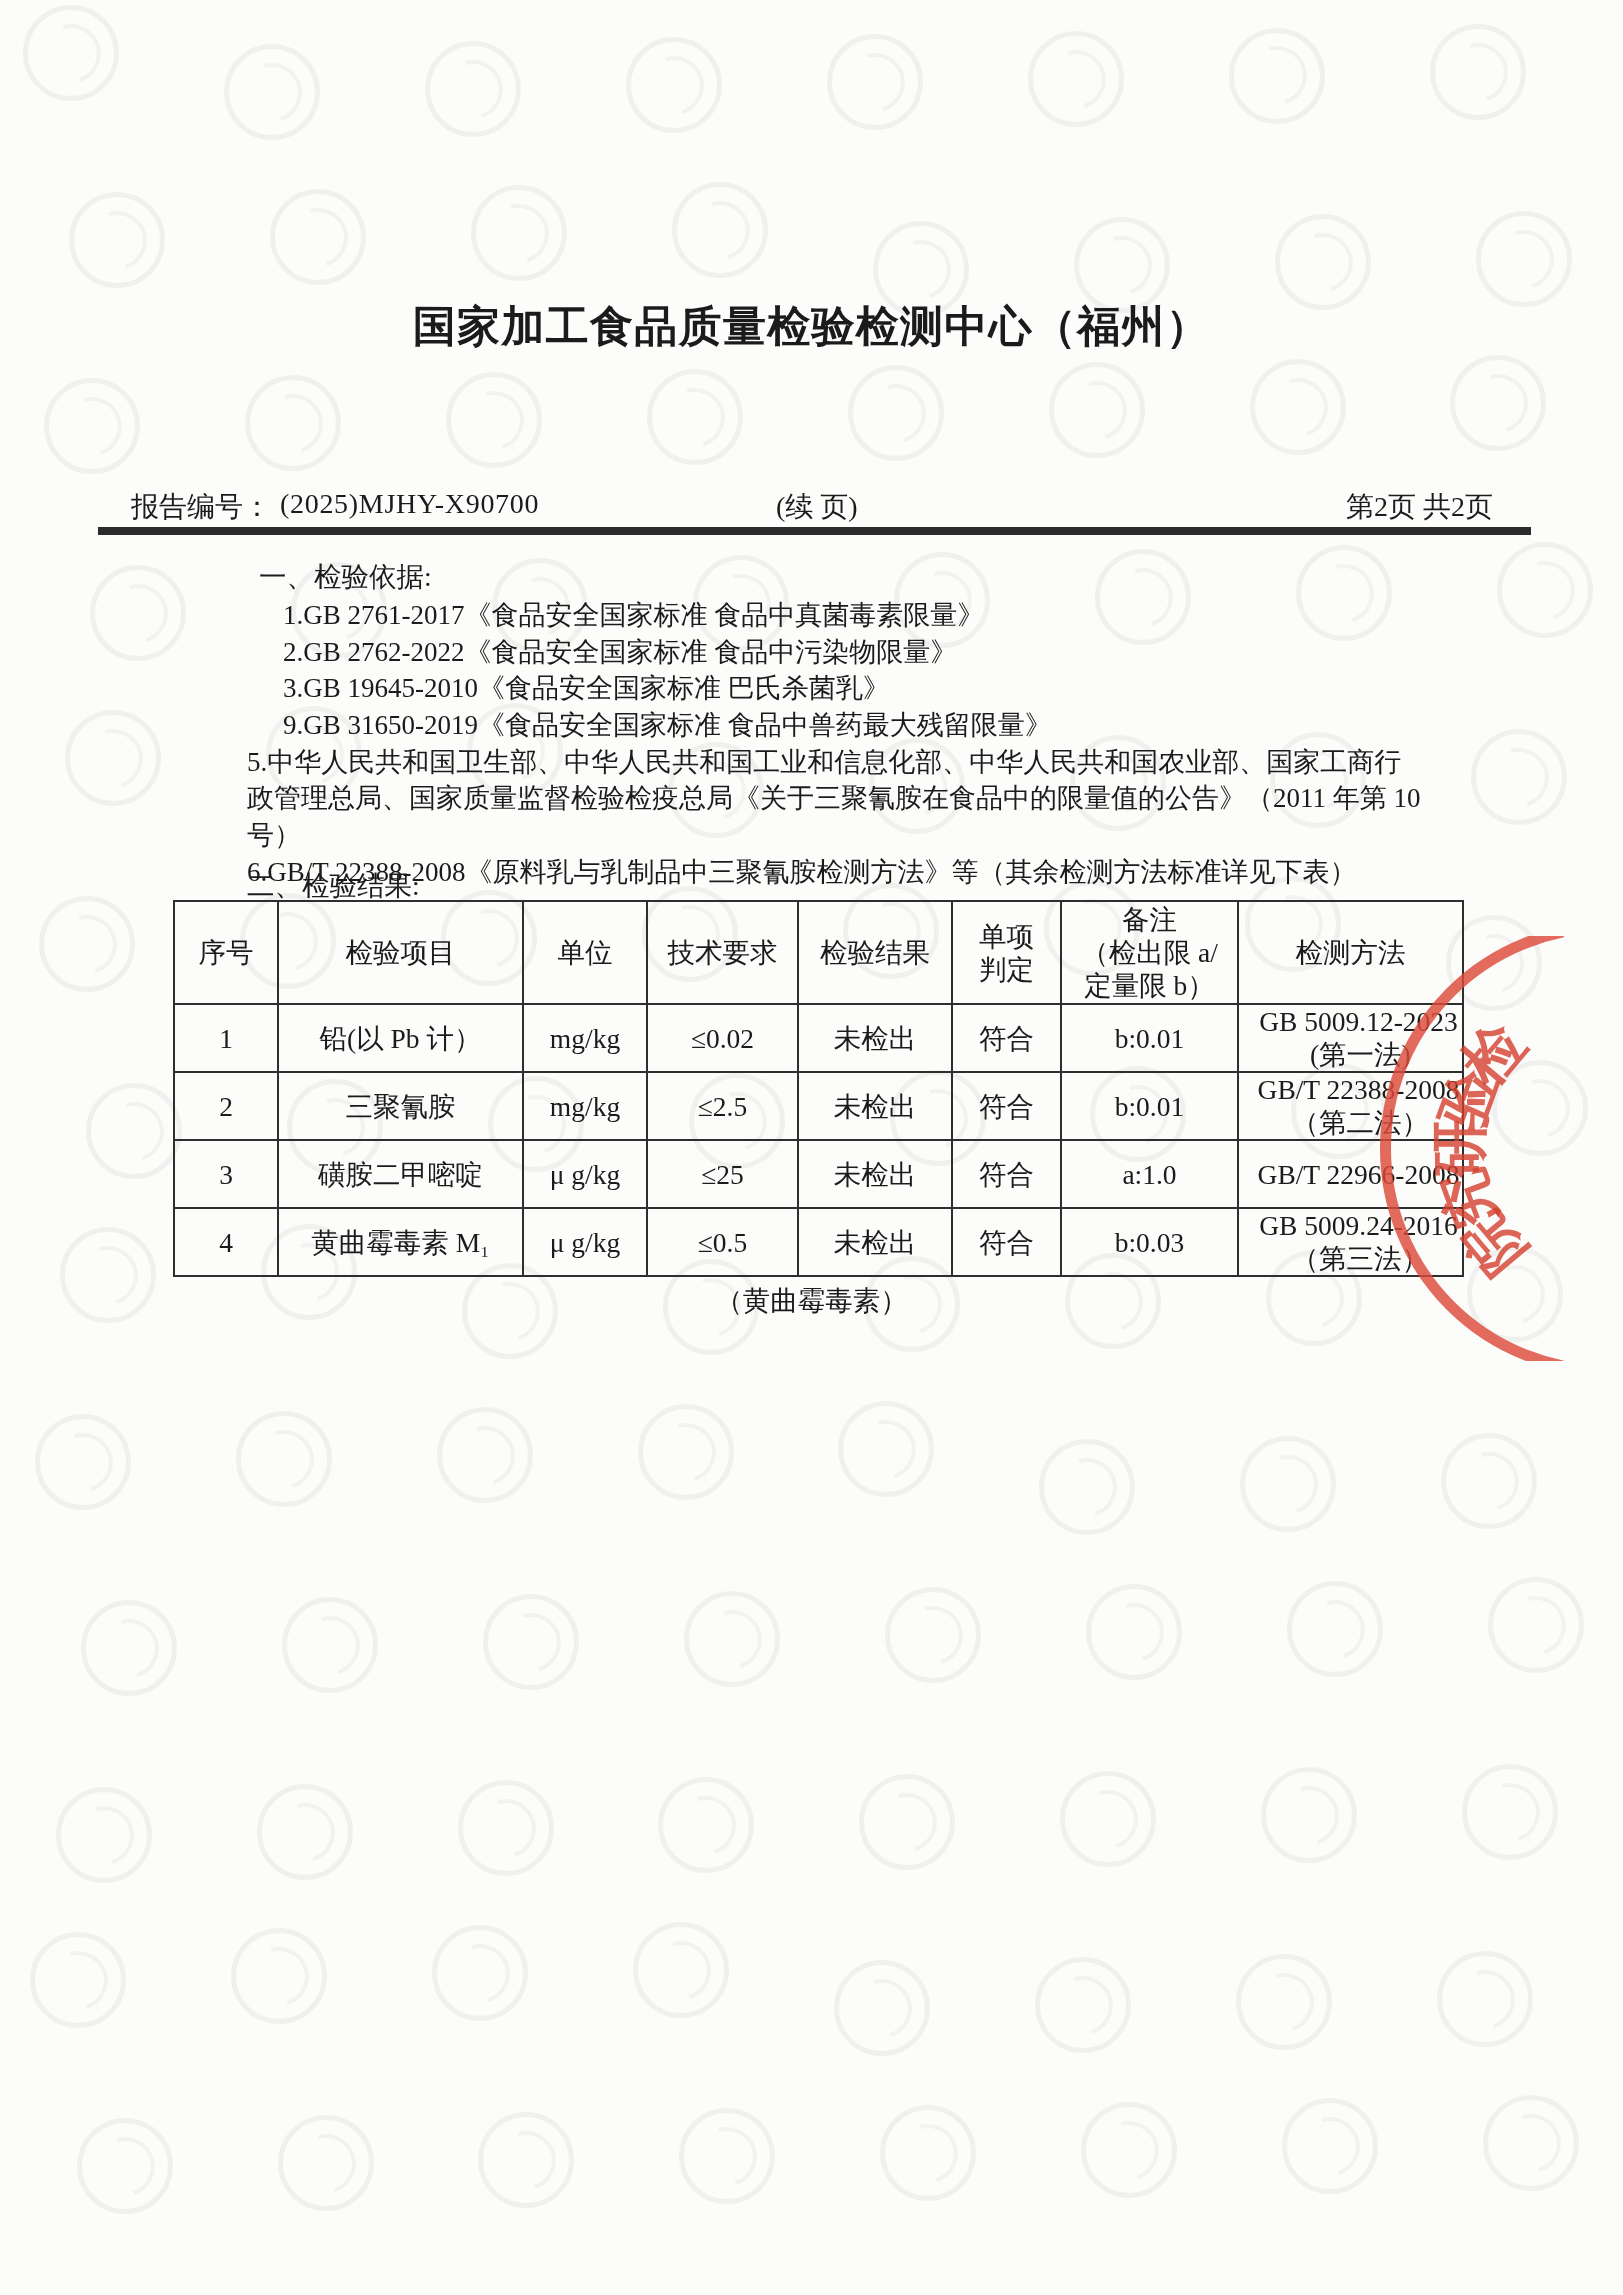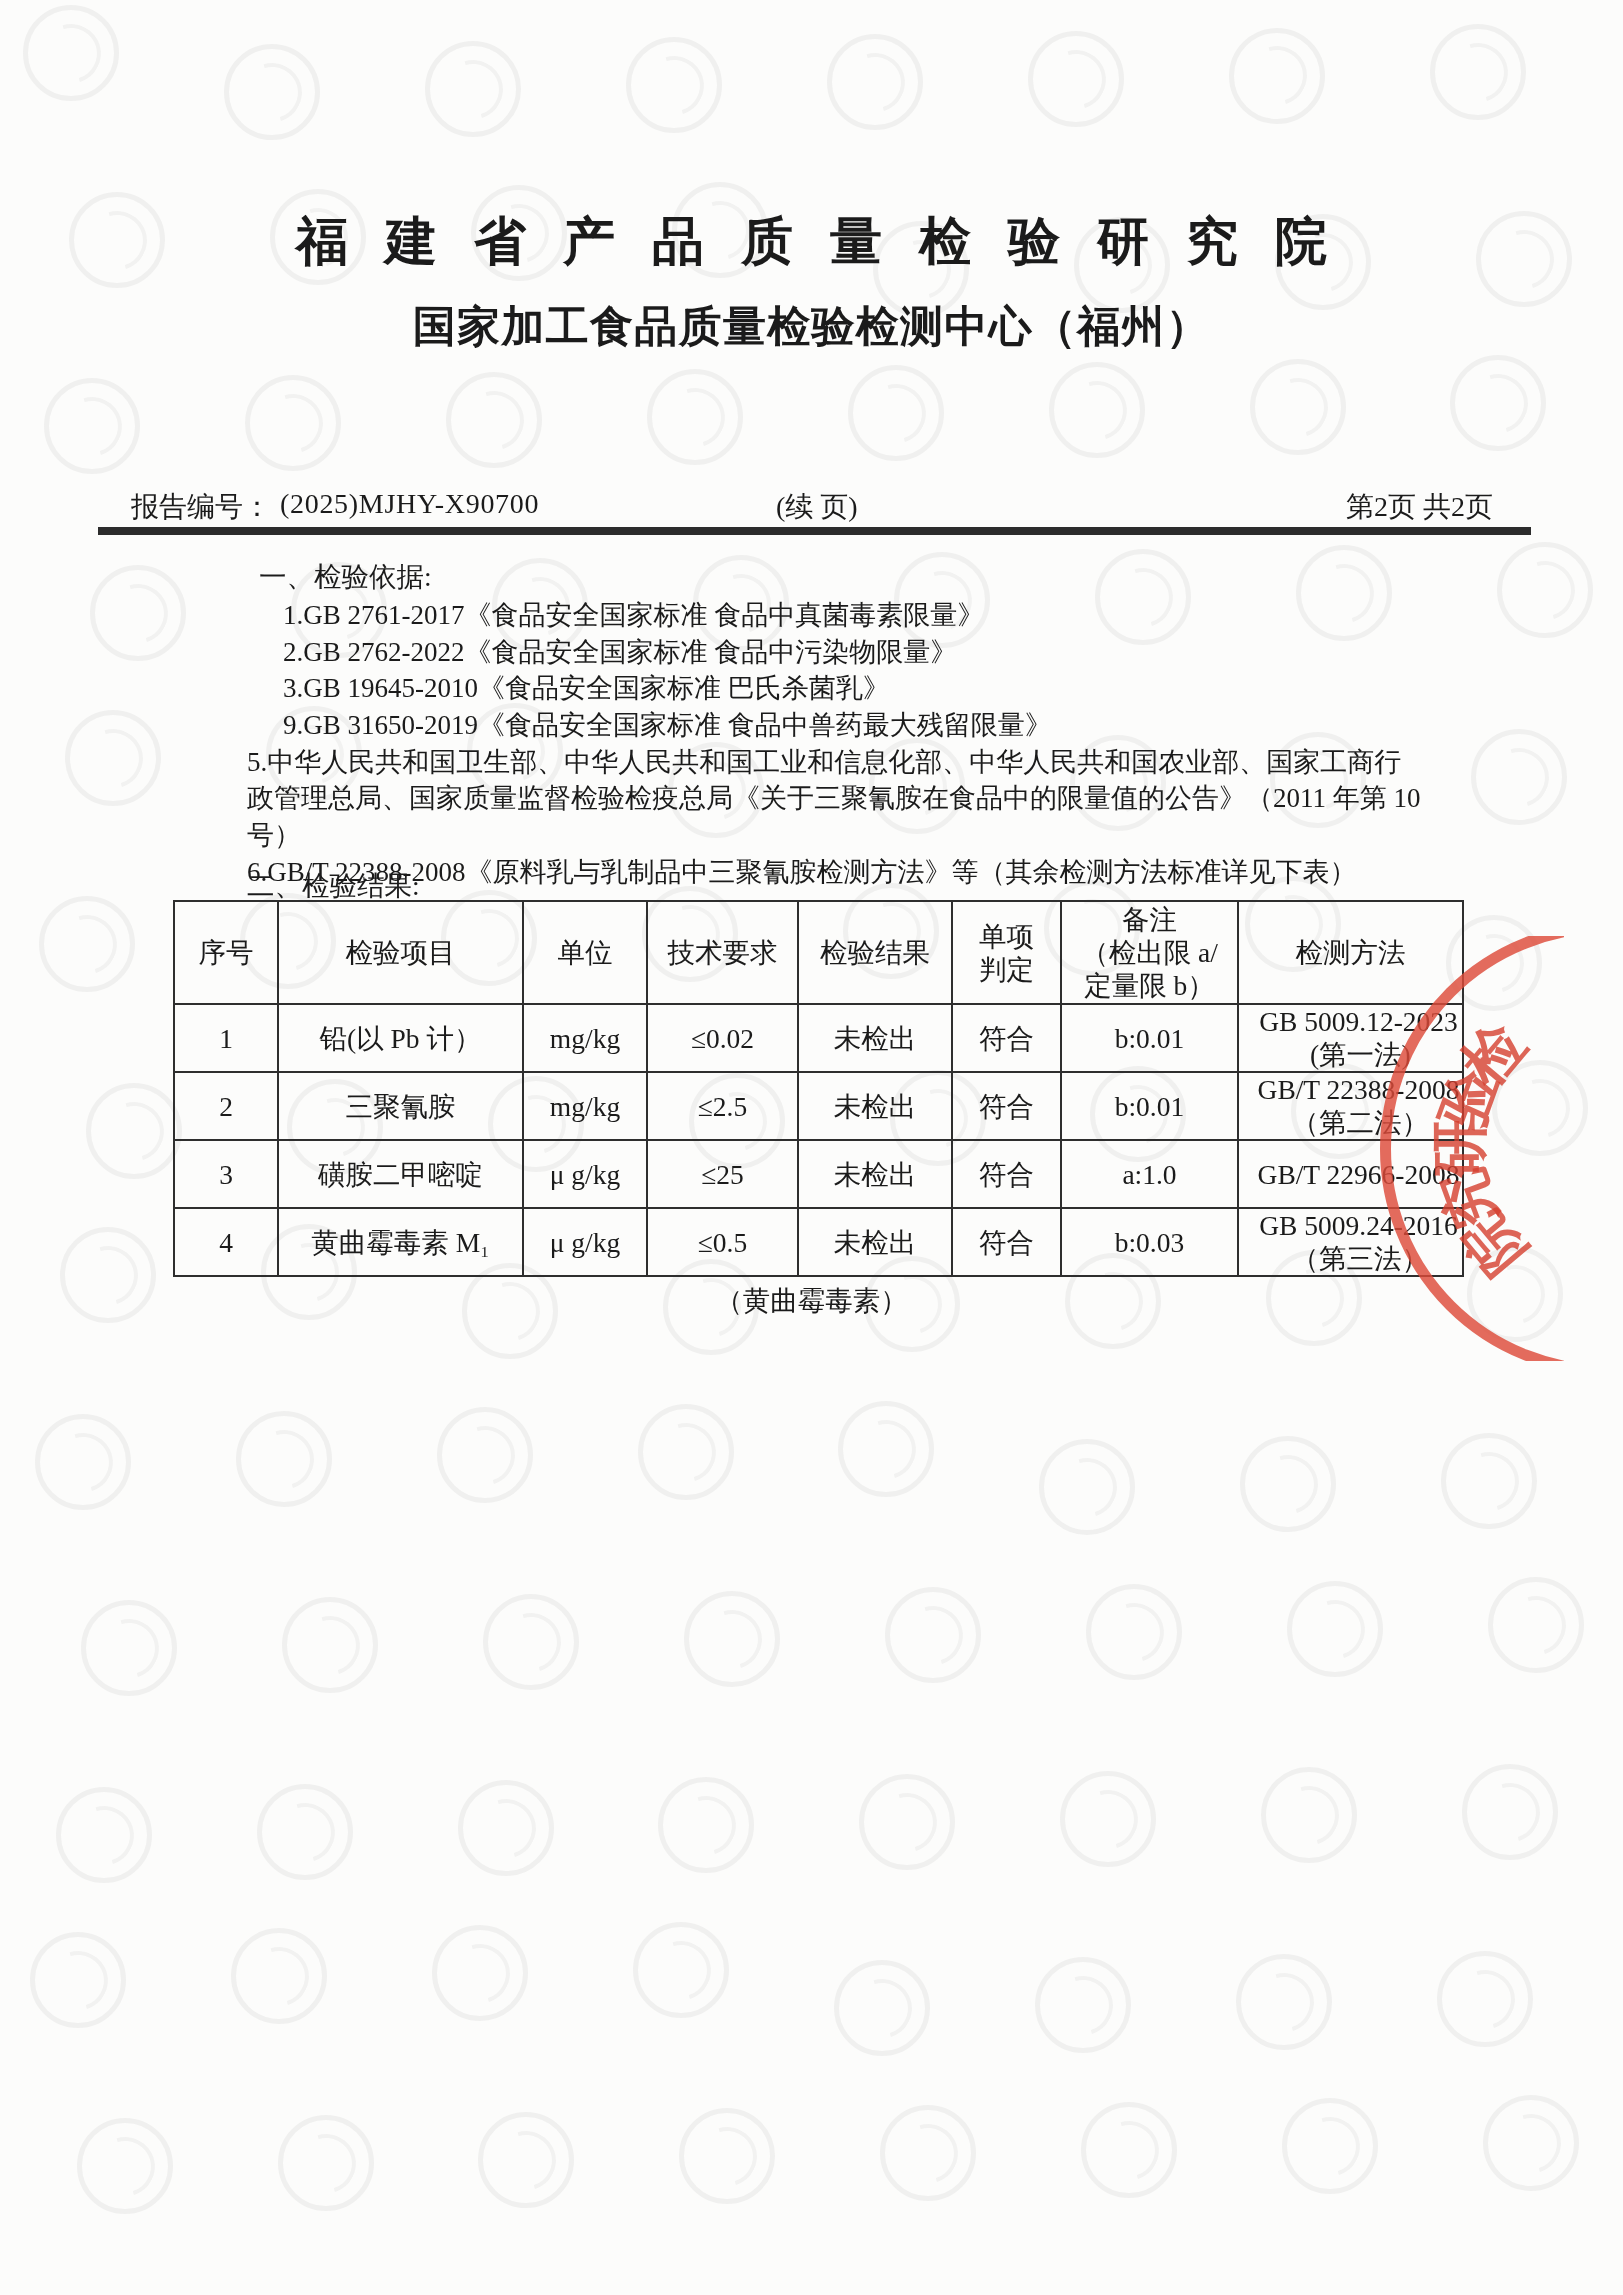--- a/index.html
+++ b/index.html
@@ -167,21 +167,20 @@
       <div class="wm" style="left: 77px; top: 2118px; width: 86px; height: 86px;"></div>
       <div class="wm" style="left: 278px; top: 2115px; width: 86px; height: 86px;"></div>
       <div class="wm" style="left: 478px; top: 2112px; width: 86px; height: 86px;"></div>
       <div class="wm" style="left: 679px; top: 2108px; width: 86px; height: 86px;"></div>
       <div class="wm" style="left: 880px; top: 2105px; width: 86px; height: 86px;"></div>
       <div class="wm" style="left: 1081px; top: 2102px; width: 86px; height: 86px;"></div>
       <div class="wm" style="left: 1282px; top: 2098px; width: 86px; height: 86px;"></div>
       <div class="wm" style="left: 1483px; top: 2095px; width: 86px; height: 86px;"></div>
     </div>
 
-  <div class="centered org-title">福建省产品质量检验研究院</div>
   <div class="centered center-title">国家加工食品质量检验检测中心（福州）</div>
 
   <span class="meta m-label">报告编号：</span>
   <span class="meta m-value">(2025)MJHY-X90700</span>
   <span class="meta m-cont">(续 页)</span>
   <span class="meta m-page">第2页 共2页</span>
 
   <div class="rule"></div>
 
   <div class="sec-heading basis-heading">一、检验依据:</div>

